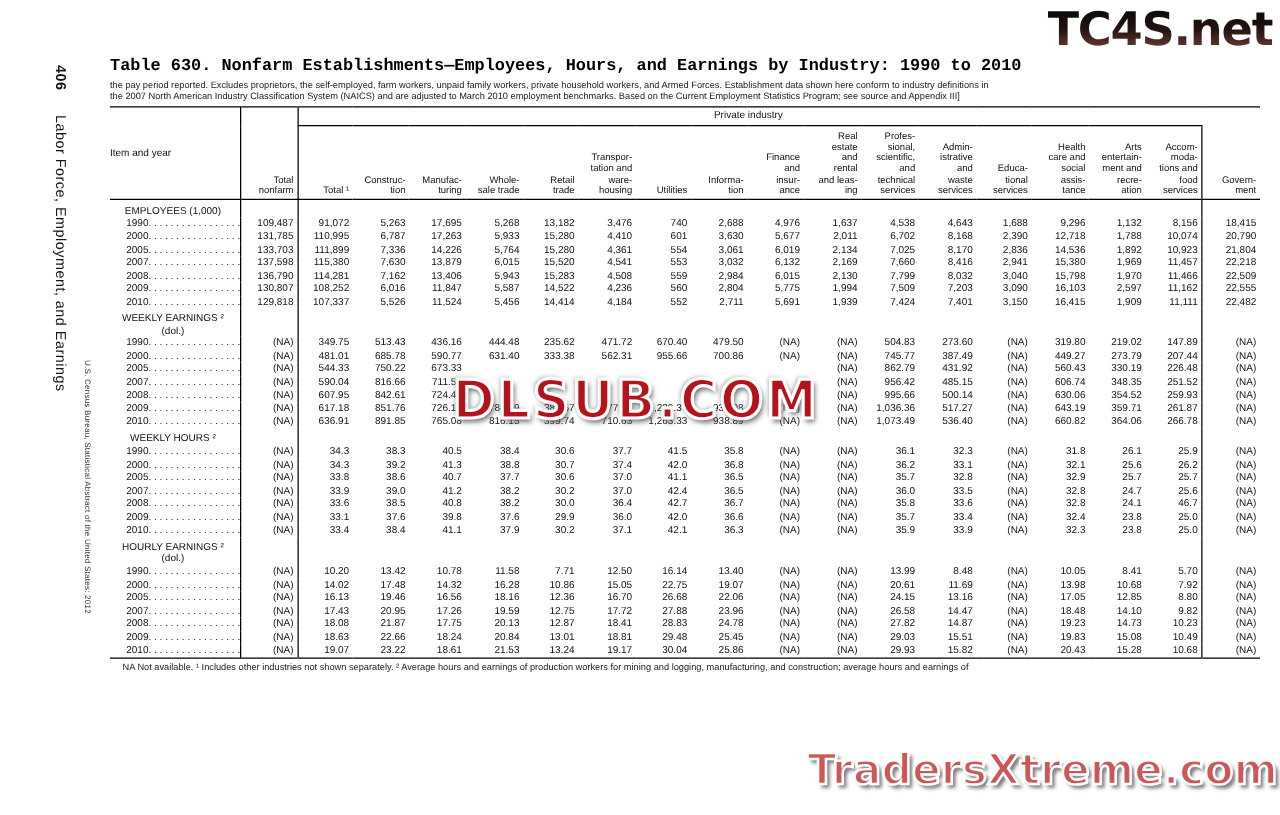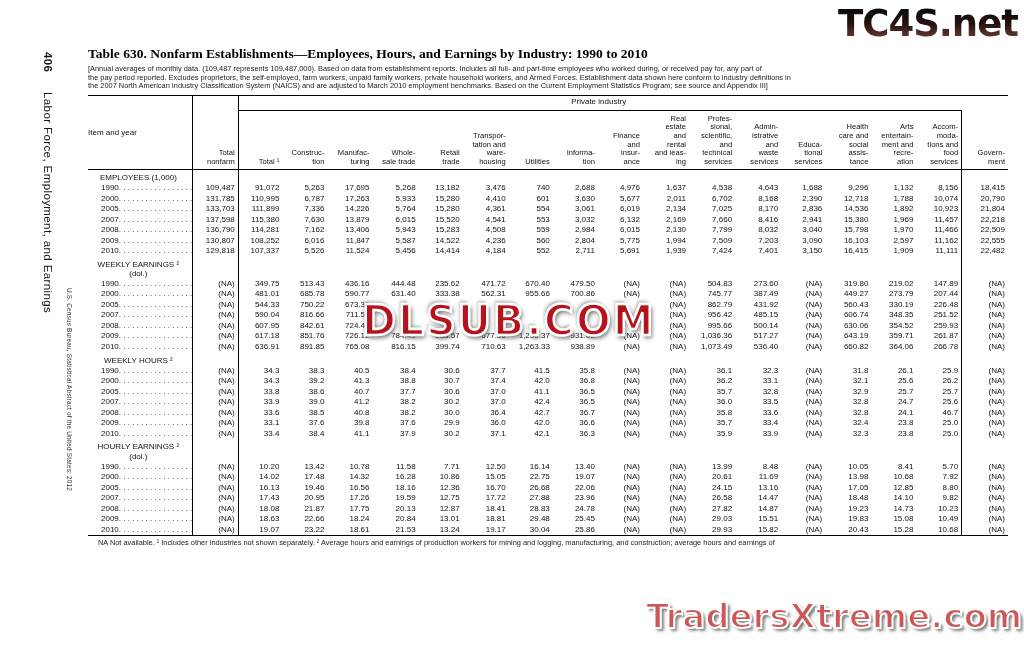--- a/index.html
+++ b/index.html
@@ -25,21 +25,21 @@
     -webkit-text-stroke:2.5px #fff;
     text-shadow:2px 3px 4px rgba(90,90,90,.85),-2px -2px 3px rgba(130,130,130,.55),0 0 1px #fff;
     transform:scaleY(1.04);}
   .txtreme{position:absolute;left:646px;top:596px;font-family:"DejaVu Sans",sans-serif;
     font-weight:bold;font-size:34px;letter-spacing:0;color:#cd5757;
     -webkit-text-stroke:2px #fff;
     text-shadow:3px 3px 3px rgba(95,95,95,.8),0 0 2px #fff;}
 
   
   .content{position:absolute;left:88px;top:46px;width:922px;}
-  .tbl-title{font-family:Liberation Serif, serif;font-weight:bold;font-size:13.5px;
+  .tbl-title{font-family:Liberation Mono, monospace;font-weight:bold;font-size:13.5px;
     color:#000;margin-bottom:3px;}
   .tbl-note{font-size:7.4px;line-height:8.6px;color:#1a1a1a;margin-bottom:4px;}
   .tbl-note div{white-space:nowrap;overflow:hidden;}
 
   table{border-collapse:collapse;table-layout:fixed;width:920px;
     border-top:1px solid #000;border-bottom:1px solid #000;color:#111;}
   th,td{padding:0 3px 0 0;font-weight:normal;}
   .vr{border-right:1px solid #000;}
   .item-head{text-align:left;vertical-align:middle;font-size:8px;border-bottom:1px solid #000;}
   .private-head{text-align:center;vertical-align:top;font-size:8px;height:13px;
@@ -64,21 +64,20 @@
     <span class="sb-num">406</span>
     <span class="sb-title">Labor Force, Employment, and Earnings</span>
   </div>
   <div class="sidebar-imprint">U.S. Census Bureau, Statistical Abstract of the United States: 2012</div>
 
   <div class="tc4s">TC4S.net</div>
 
   <div class="content">
     <div class="tbl-title">Table 630. Nonfarm Establishments—Employees, Hours, and Earnings by Industry: 1990 to 2010</div>
     <div class="tbl-note">
-      <div>[Annual averages of monthly data. (109,487 represents 109,487,000). Based on data from establishment reports. Includes all full- and part-time employees who worked during, or received pay for, any part of</div>
       <div>the pay period reported. Excludes proprietors, the self-employed, farm workers, unpaid family workers, private household workers, and Armed Forces. Establishment data shown here conform to industry definitions in</div>
       <div>the 2007 North American Industry Classification System (NAICS) and are adjusted to March 2010 employment benchmarks. Based on the Current Employment Statistics Program; see source and Appendix III]</div>
     </div>
 
     <table id="main-table">
         <colgroup>
           <col style="width:104px">
           <col style="width:46px">
           <col style="width:44px">
           <col style="width:45px">

